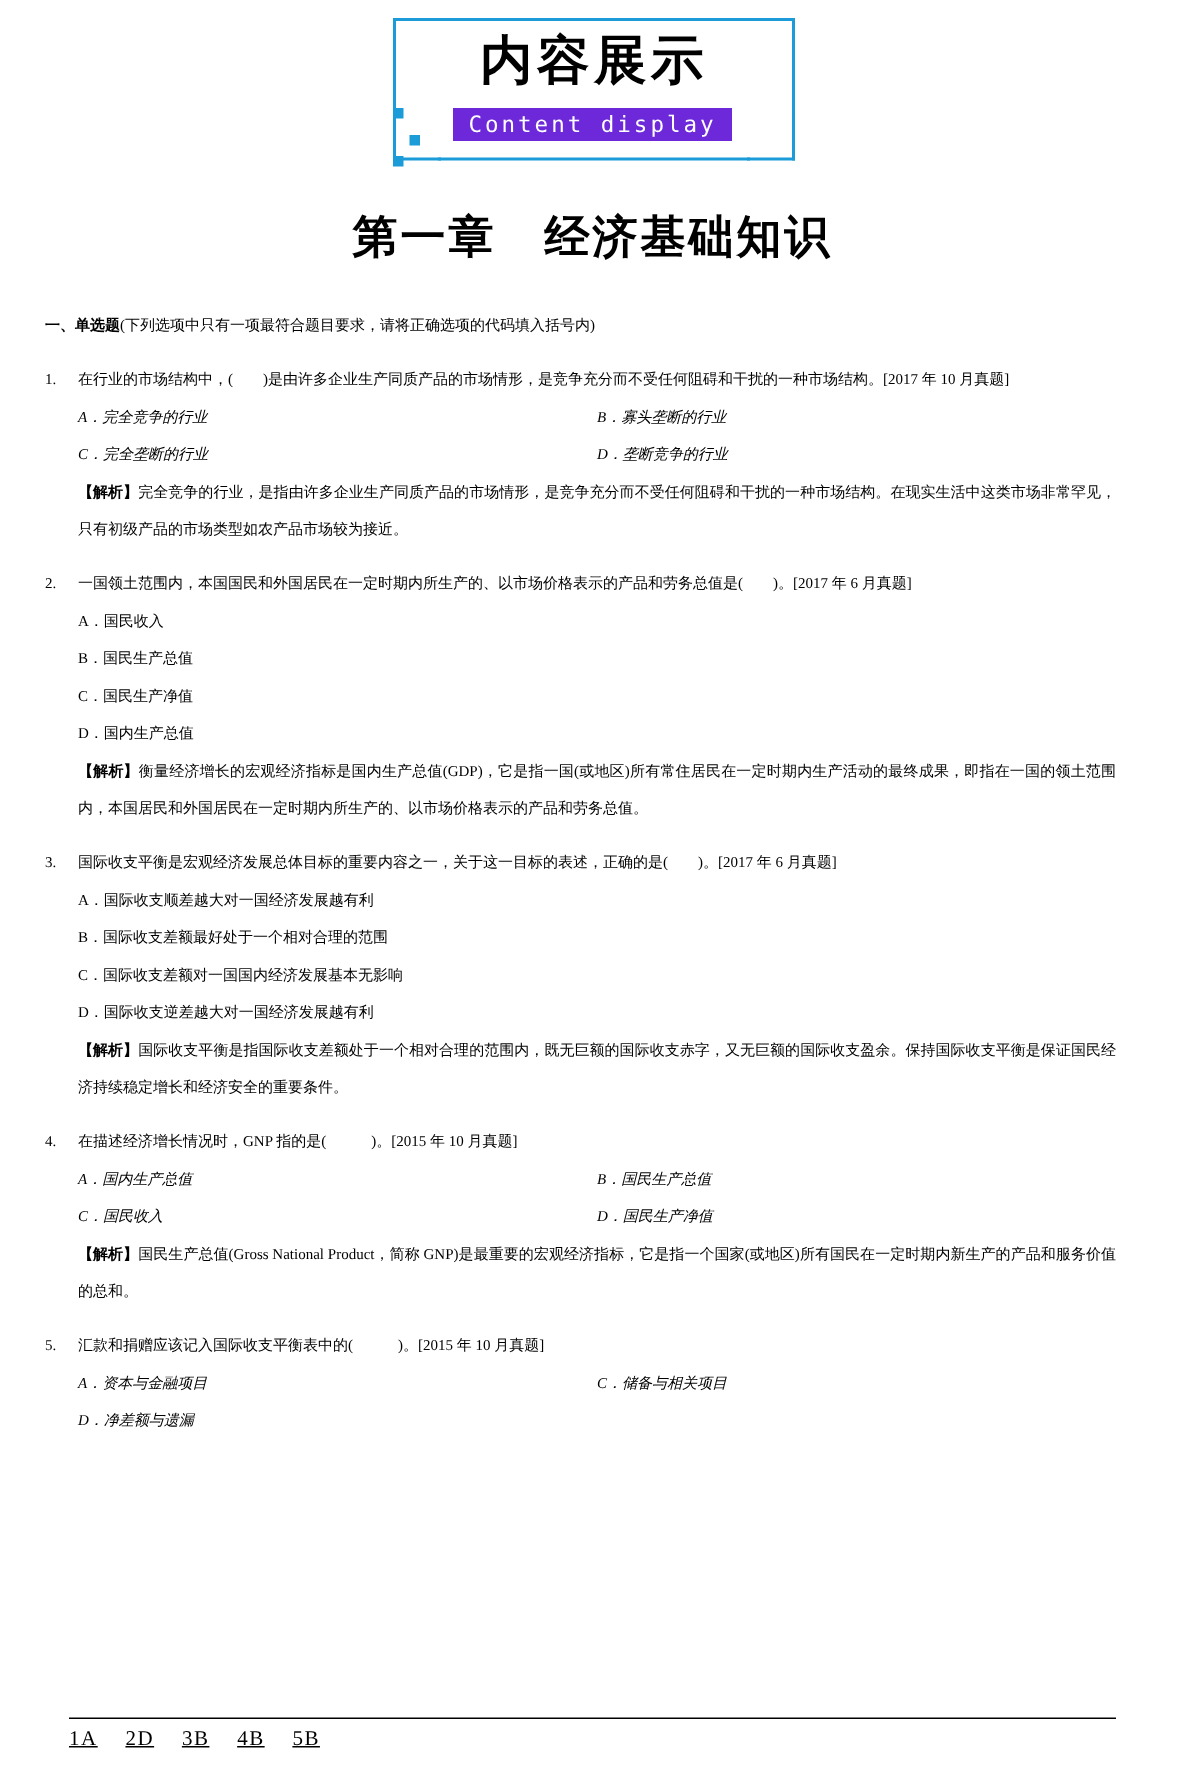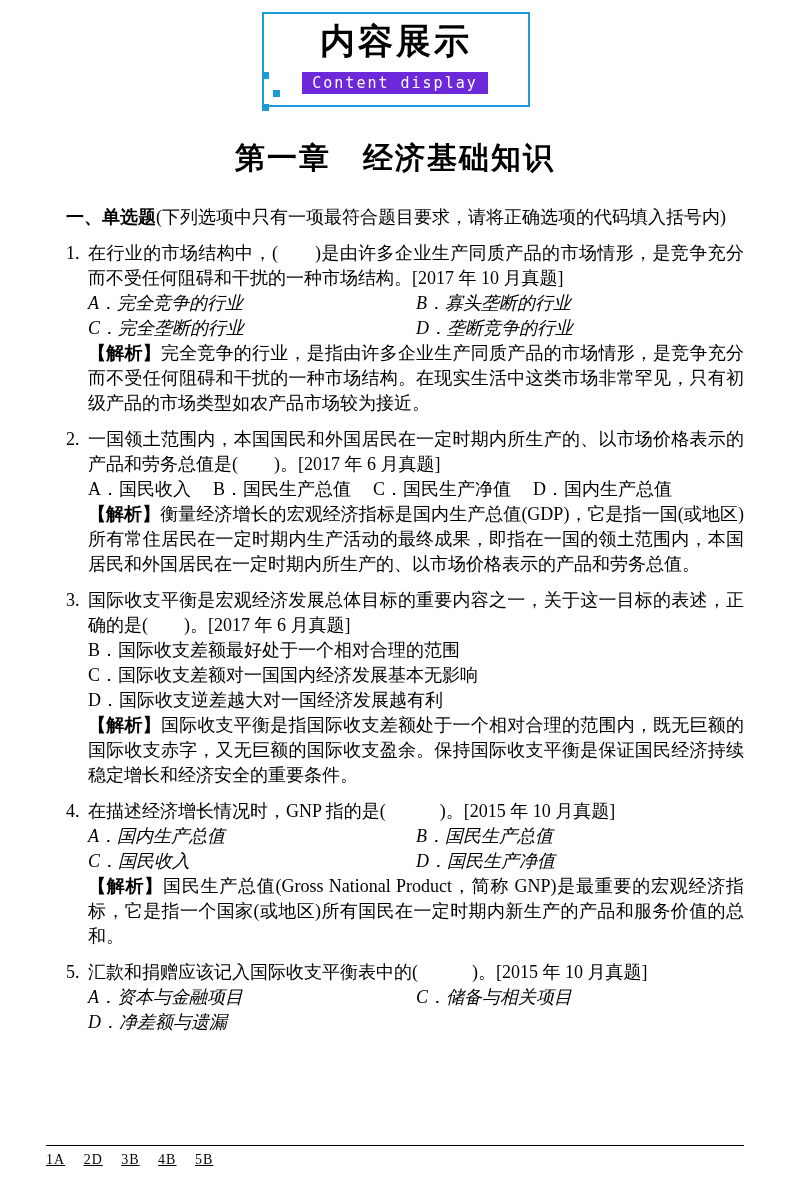--- a/index.html
+++ b/index.html
@@ -87,22 +87,22 @@
     font-family: "DejaVu Serif", serif;
     font-weight: bold;
     font-size: 30px;
     letter-spacing: 2px;
     margin: 18px 0 0 0;
     padding: 0;
   }
 
   
   .content {
-    margin: 26px 46px 0 66px;
-    font-size: 18px;
+    margin: 26px 46px 0 30px;
+    font-size: 10px;
     line-height: 25px;
     text-align: justify;
   }
   .section-head {
     font-weight: bold;
     margin-bottom: 2px;
   }
   .section-head .normal {
     font-weight: normal;
   }
@@ -136,20 +136,21 @@
     width: 50%;
     box-sizing: border-box;
     font-style: italic;
   }
   .opts-1col .opt {
     width: 100%;
   }
   .opts-4col {
     display: flex;
     flex-wrap: nowrap;
+    flex-direction: column;
   }
   .opts-4col .opt {
     margin-right: 22px;
     white-space: nowrap;
   }
   .opt {
     line-height: 25px;
   }
 
   .explain {
@@ -235,20 +236,21 @@
       </div>
     </div>
   </div>
 
   <div class="q">
     <div class="q-line">
       <div class="q-num">3.</div>
       <div class="q-body">
         <div class="stem">国际收支平衡是宏观经济发展总体目标的重要内容之一，关于这一目标的表述，正确的是(　　)。[2017 年 6 月真题]</div>
         <div class="opts-1col">
+          <div class="opt">A．国际收支顺差越大对一国经济发展越有利</div>
           <div class="opt">B．国际收支差额最好处于一个相对合理的范围</div>
           <div class="opt">C．国际收支差额对一国国内经济发展基本无影响</div>
           <div class="opt">D．国际收支逆差越大对一国经济发展越有利</div>
         </div>
         <div class="explain"><span class="tag">【解析】</span><span>国际收支平衡是指国际收支差额处于一个相对合理的范围内，既无巨额的国际收支赤字，又无巨额的国际收支盈余。保持国际收支平衡是保证国民经济持续稳定增长和经济安全的重要条件。</span></div>
       </div>
     </div>
   </div>
 
   <div class="q">

